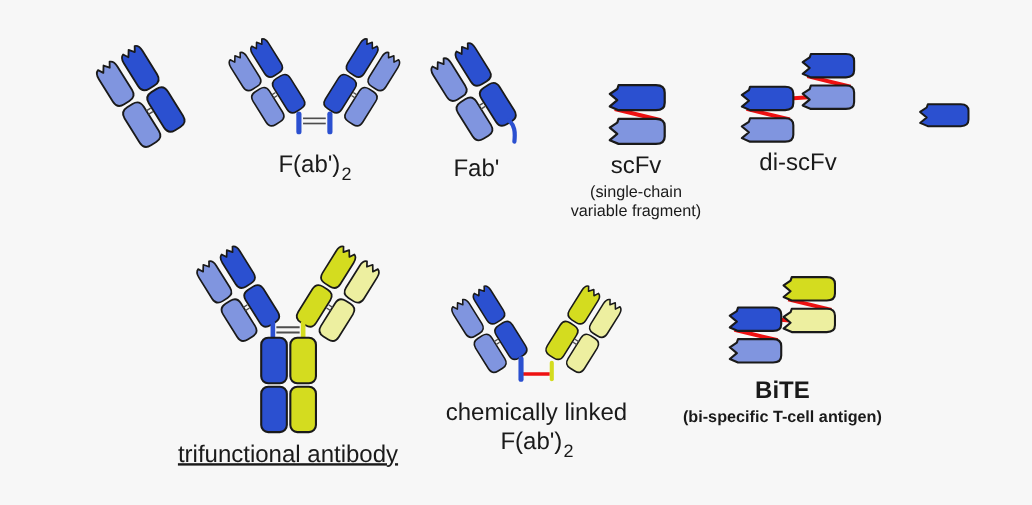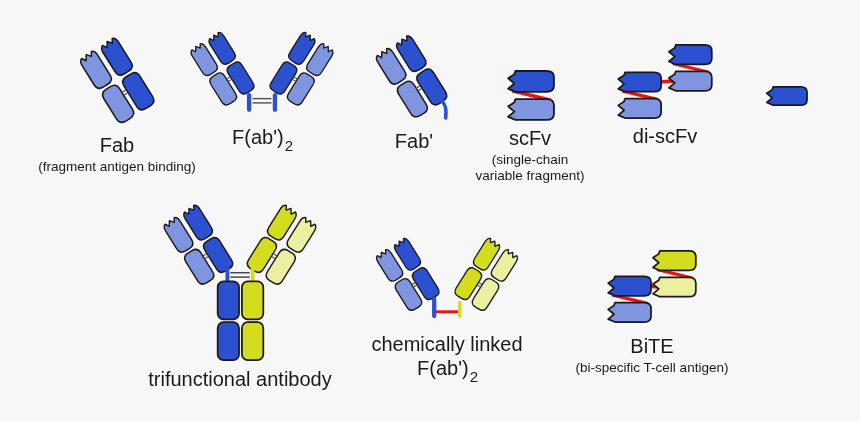--- a/index.html
+++ b/index.html
@@ -48,24 +48,20 @@
       </g>
     </defs>
   </svg>
 
   <figure style="left:27px;top:32px;width:180px;">
     <svg width="106" height="97" viewBox="0 0 116 106">
       <g transform="translate(58,53) rotate(-32) scale(0.93) translate(-27.5,-47)">
         <use href="#arm" class="c-blue"></use>
       </g>
     </svg>
-    <figcaption class="cap">
-      <div class="t1">Fab</div>
-      <div class="note">(fragment antigen binding)</div>
-    </figcaption>
   </figure>
 
   <figure style="left:177px;top:28px;width:170px;">
     <svg width="164" height="93" viewBox="0 0 190 108">
       <g transform="translate(80,74) rotate(-32) scale(0.85) translate(-42,-93)">
           <use href="#arm" class="c-blue"></use>
         </g>
       <g transform="translate(110,74) scale(-1,1) rotate(-32) scale(0.85) translate(-42,-93)">
           <use href="#arm" class="c-blue"></use>
         </g>
@@ -76,21 +72,21 @@
       <g stroke="var(--hinge-gray)" stroke-width="1.6">
         <line x1="84" y1="82" x2="106" y2="82"></line>
           <line x1="84" y1="87" x2="106" y2="87"></line>
       </g>
     </svg>
     <figcaption class="cap">
       <div class="t1"><span>F(ab')</span><span class="sub2">2</span></div>
     </figcaption>
   </figure>
 
-  <figure style="left:359px;top:30px;width:110px;justify-content:center;">
+  <figure style="left:342px;top:30px;width:110px;justify-content:center;">
     <svg width="104" height="95" viewBox="0 0 118 108">
       <g transform="translate(56,53) rotate(-32) scale(0.93) translate(-27.5,-47)">
           <use href="#arm" class="c-blue"></use>
         </g>
       <path d="M90,80 c5,5 6,10 5,20" fill="none" stroke="var(--dark-blue)" stroke-width="4" stroke-linecap="round"></path>
     </svg>
     <figcaption class="cap">
       <div class="t1">Fab'</div>
     </figcaption>
   </figure>
@@ -121,21 +117,21 @@
   </figure>
 
   <figure style="left:730px;top:85px;width:112px;">
     <svg width="46" height="22" viewBox="0 0 50 24">
       <use href="#dh" x="1" y="1" fill="var(--dark-blue)"></use>
     </svg>
     <figcaption class="cap mt18">
     </figcaption>
   </figure>
 
-  <figure style="left:125px;top:198px;width:230px;">
+  <figure style="left:125px;top:198px;width:230px;text-decoration:underline;">
     <svg width="214" height="165" viewBox="0 0 220 170">
       <g transform="translate(97,74) rotate(-32) scale(0.82) translate(-42,-93)">
           <use href="#arm" class="c-blue"></use>
         </g>
       <g transform="translate(123,74) scale(-1,1) rotate(-32) scale(0.82) translate(-42,-93)">
           <use href="#arm" class="c-yellow"></use>
         </g>
       <line x1="97" y1="72" x2="97" y2="87" stroke="var(--dark-blue)" stroke-width="4"></line>
       <line x1="123" y1="72" x2="123" y2="87" stroke="var(--dark-yellow)" stroke-width="4"></line>
       <g stroke="var(--hinge-gray)" stroke-width="1.6">
@@ -167,21 +163,21 @@
       <line x1="82" y1="91" x2="108" y2="91" stroke="var(--linker-red)" stroke-width="3.4"></line>
       <line x1="80" y1="76" x2="80" y2="96" stroke="var(--dark-blue)" stroke-width="5" stroke-linecap="round"></line>
       <line x1="110" y1="80" x2="110" y2="96" stroke="var(--dark-yellow)" stroke-width="4" stroke-linecap="round"></line>
     </svg>
     <figcaption class="cap">
       <div class="t1">chemically linked</div>
       <div class="t1" style="margin-top:2px;"><span>F(ab')</span><span class="sub2">2</span></div>
     </figcaption>
   </figure>
 
-  <figure style="left:552px;top:250px;width:200px;">
+  <figure style="left:552px;top:230px;width:200px;font-weight:bold;">
     <svg width="96" height="74" viewBox="0 0 96 76">
       <line x1="42" y1="37" x2="54" y2="38" stroke="var(--linker-red)" stroke-width="3.4"></line>
       <g transform="translate(0,26)">
           <use href="#scfv-unit" class="c-blue"></use>
         </g>
       <g transform="translate(46,0)">
           <use href="#scfv-unit" class="c-yellow"></use>
         </g>
     </svg>
     <figcaption class="cap" style="margin-top:6px;">

